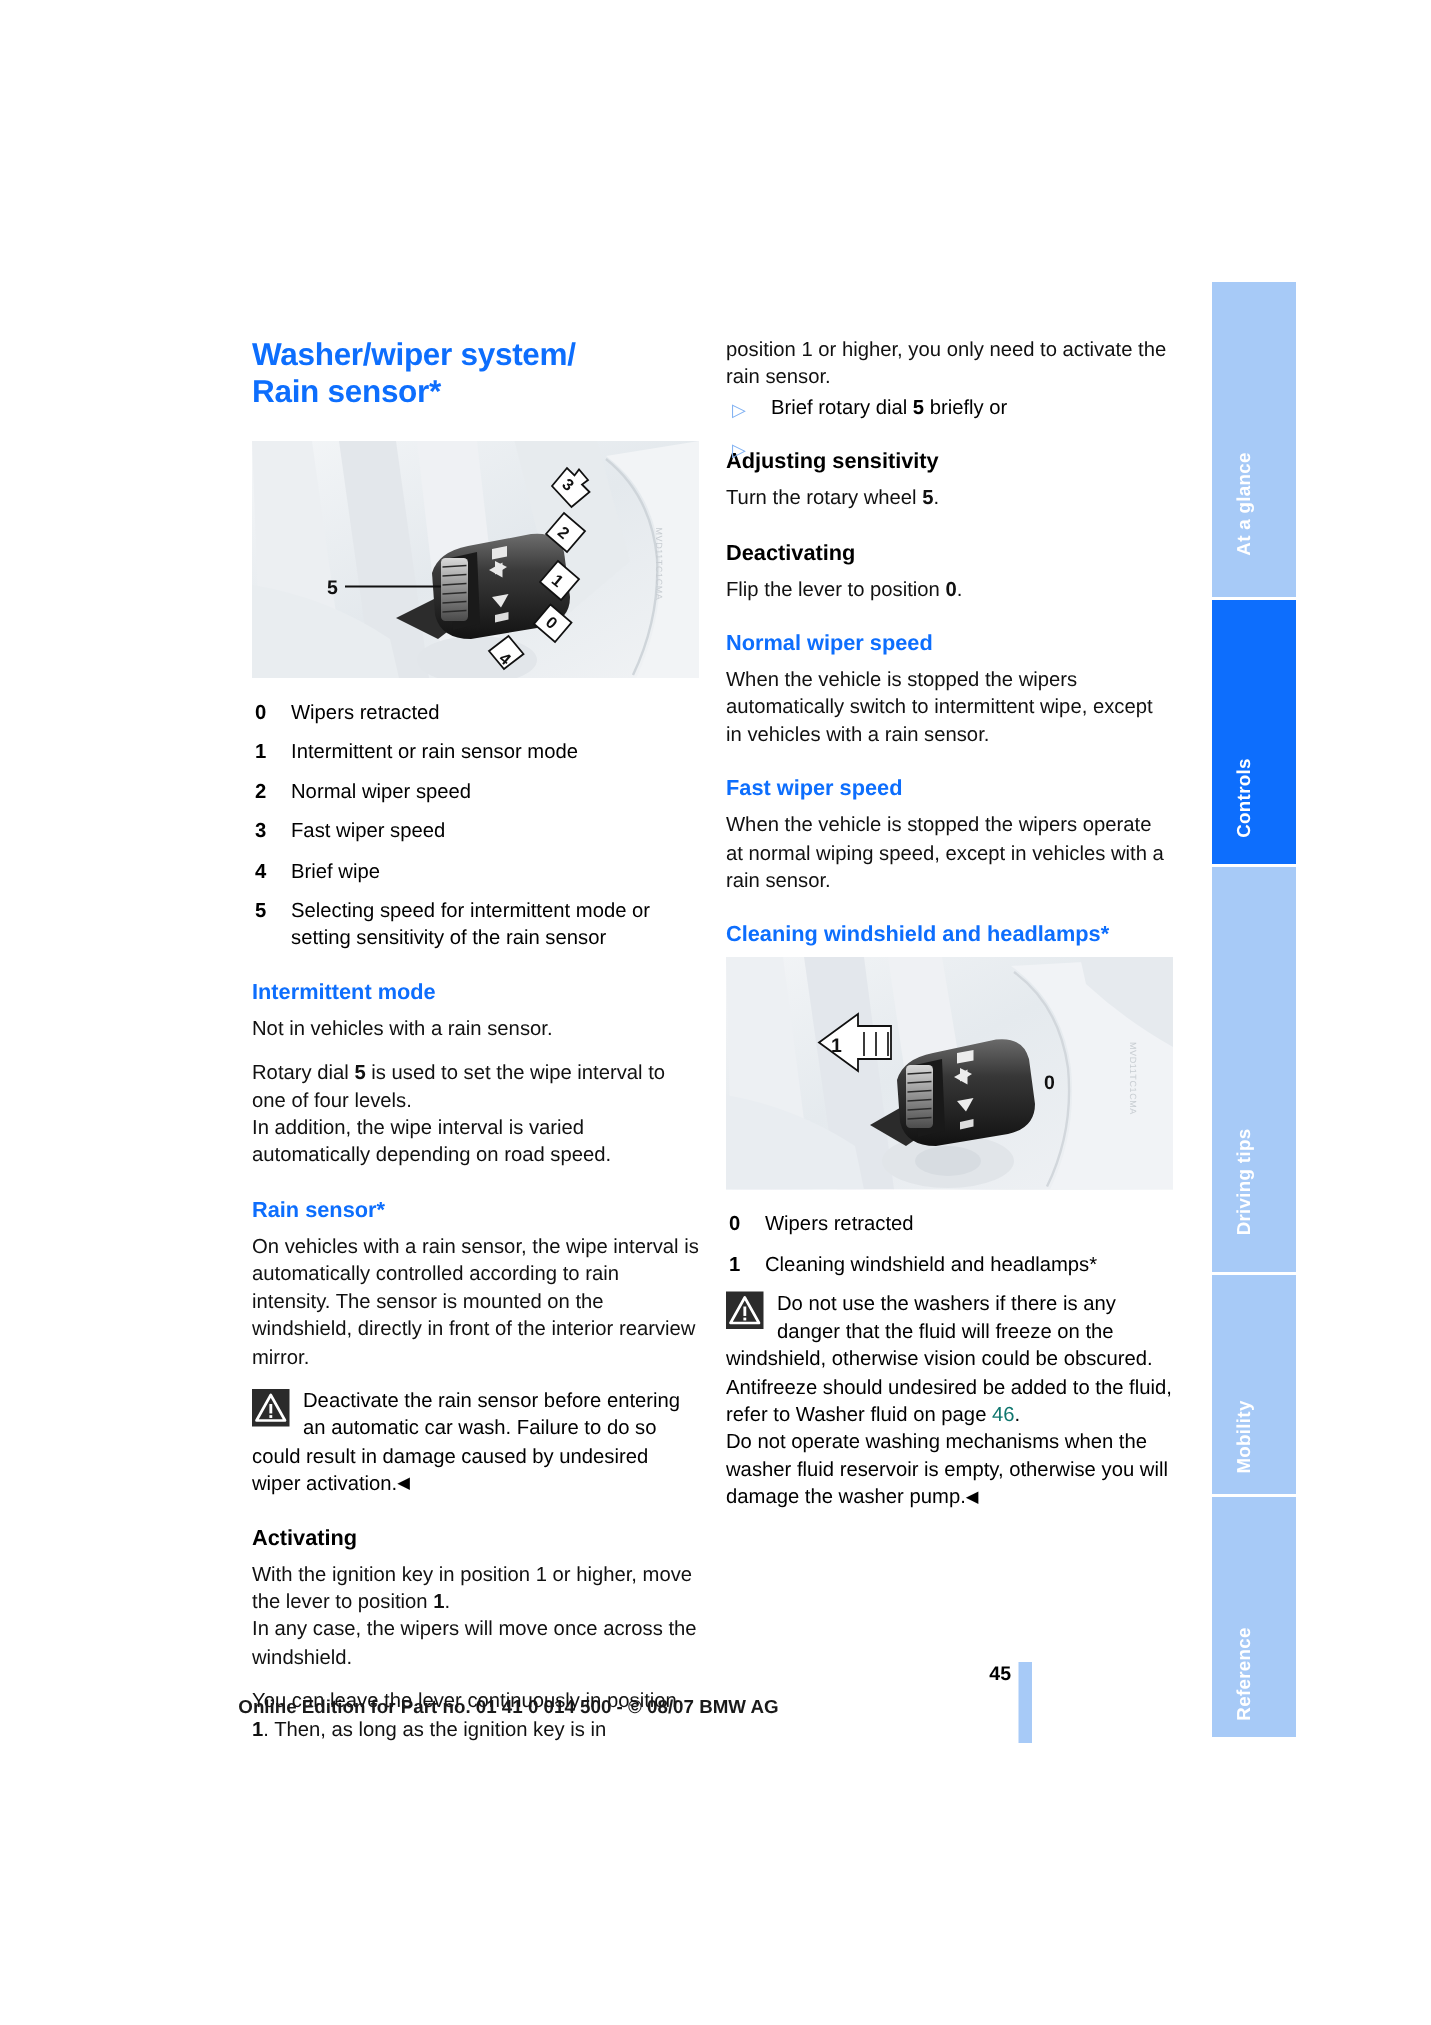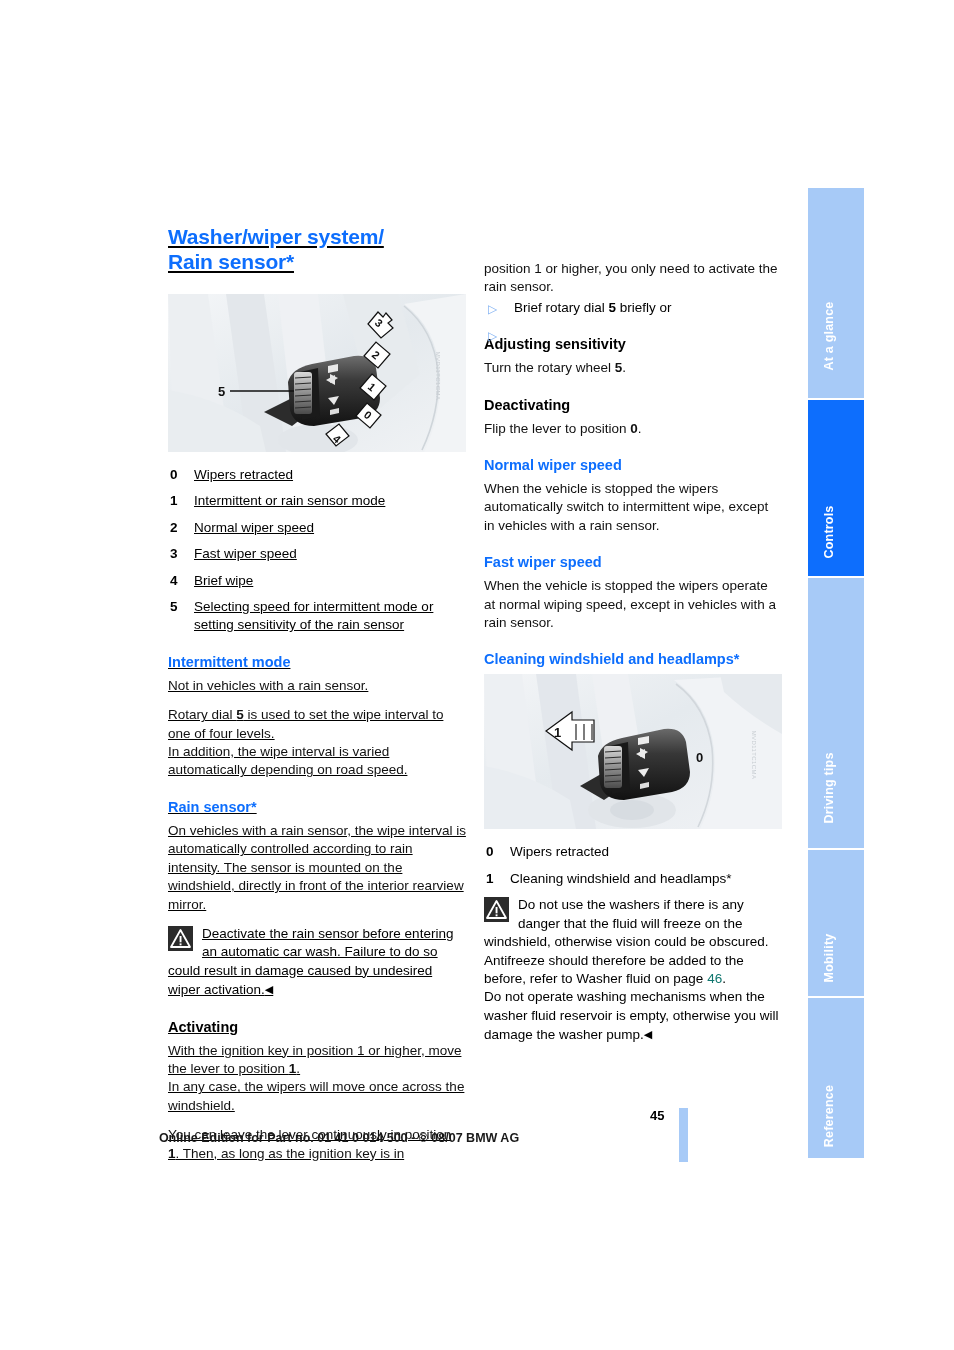--- a/index.html
+++ b/index.html
@@ -65,22 +65,22 @@
   .tab-driving-tips .tab-label { bottom: 60px; }
   .tab-mobility .tab-label     { bottom: 38px; }
   .tab-reference .tab-label    { bottom: 42px; }
 
   
   .col {
     position: absolute;
     top: 224px;
     width: 298px;
   }
-  .col-left  { left: 168px; text-decoration: underline; }
-  .col-right { left: 484px; margin-top: 36px; }
+  .col-left  { left: 168px; }
+  .col-right { left: 484px; }
 
   
   h1.page-title {
     margin: 0 0 20px 0;
     font-size: 21px;
     line-height: 25px;
     font-weight: bold;
     color: #0d6efd;
     letter-spacing: -0.2px;
   }
@@ -177,20 +177,21 @@
   .warn-icon svg { position: absolute; inset: 0; }
   .note .end-mark { font-size: 11px; vertical-align: 1px; }
   .pageref { color: #0f766e; }
 
   
   .footer-page-no {
     position: absolute;
     left: 650px;
     top: 1108px;
     width: 24px;
+    text-align: right;
     font-size: 13px;
     font-weight: bold;
   }
   .footer-bar {
     position: absolute;
     left: 679px;
     top: 1108px;
     width: 9px;
     height: 54px;
     background: #a7caf7;
@@ -486,21 +487,21 @@
     </ul>
 
     <div class="note">
       <span class="warn-icon">
         <svg viewBox="0 0 25 25" width="25" height="25">
           <polygon points="12.5,4 22,21 3,21" fill="none" stroke="#ffffff" stroke-width="1.8" stroke-linejoin="round"></polygon>
           <rect x="11.6" y="10" width="1.9" height="6.3" fill="#ffffff"></rect>
           <rect x="11.6" y="17.4" width="1.9" height="1.9" fill="#ffffff"></rect>
         </svg>
       </span>
-      <span>Do not use the washers if there is any danger that the fluid will freeze on the windshield, otherwise vision could be obscured. Antifreeze should therefore be added to the before, refer to Washer fluid on page </span><span class="pageref">46</span><span>.</span><br>
+      <span>Do not use the washers if there is any danger that the fluid will freeze on the windshield, otherwise vision could be obscured. Antifreeze should undesired be added to the fluid, refer to Washer fluid on page </span><span class="pageref">46</span><span>.</span><br>
       <span>Do not operate washing mechanisms when the washer fluid reservoir is empty, otherwise you will damage the washer pump.</span><span class="end-mark">◀</span>
     </div>
   </div>
 
   <div class="footer-page-no">45</div>
   <div class="footer-bar"></div>
   <div class="footer-line">Online Edition for Part no. 01 41 0 014 500 - © 08/07 BMW AG</div>
 
 </div>
 

